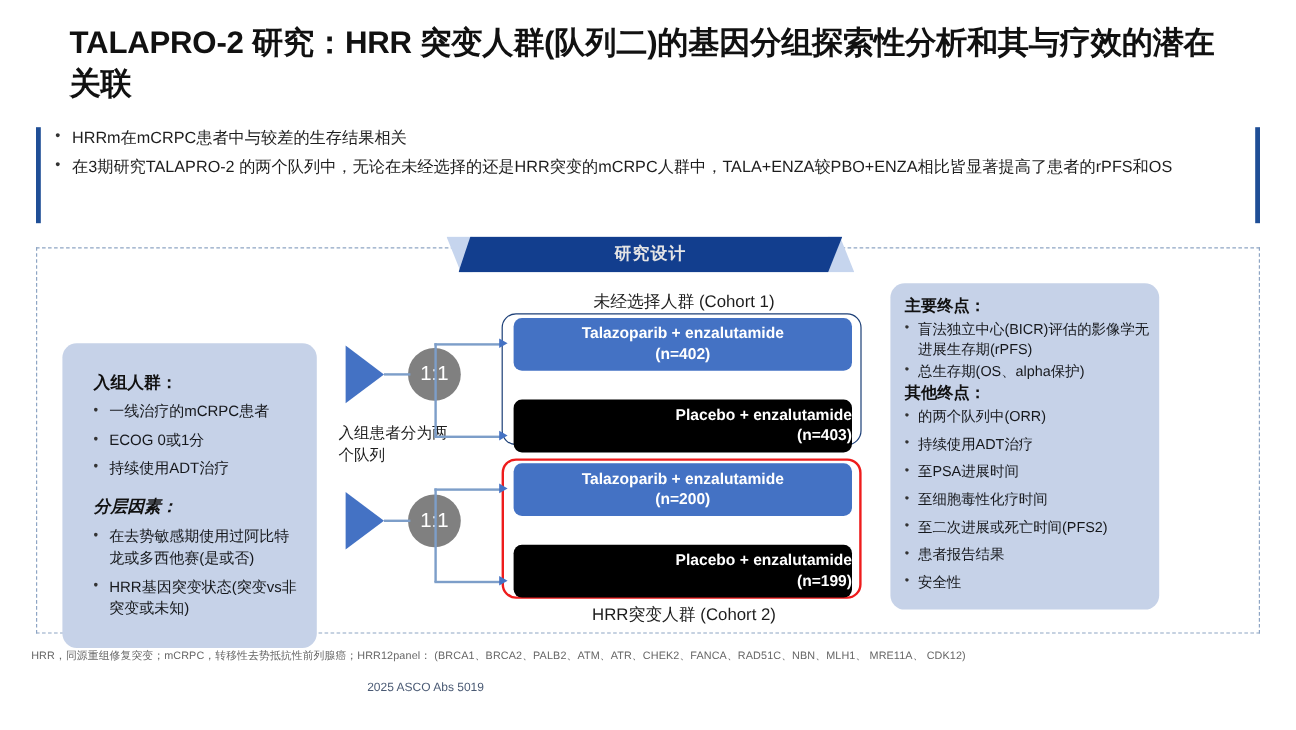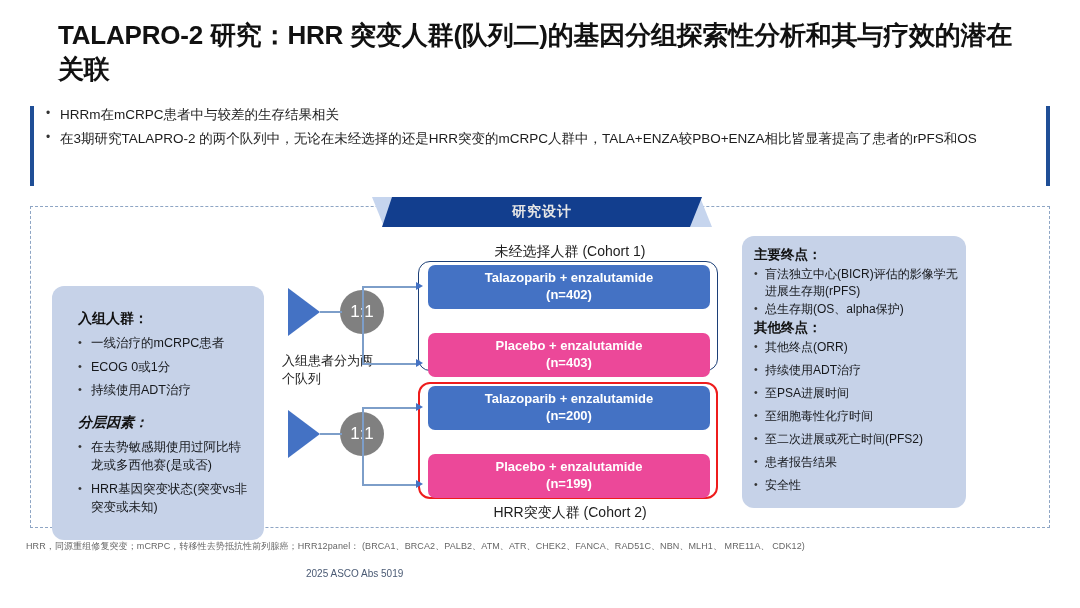--- a/index.html
+++ b/index.html
@@ -201,21 +201,21 @@
     flex-direction: column;
     align-items: center;
     justify-content: center;
     color: #ffffff;
     font-size: 13px;
     font-weight: bold;
     line-height: 1.28;
     text-align: center;
   }
   .arm.blue { background: #4472c4; }
-  .arm.gray { background: #ec4899; }
+  .arm.gray { background: #000000; align-items: flex-end; }
   .arm .n { font-weight: bold; }
   .arm.a1 { top: 265px; }
   .arm.a2 { top: 333px; }
   .arm.a3 { top: 386px; }
   .arm.a4 { top: 454px; }
 
   
   .tri {
     position: absolute;
     width: 0;
@@ -436,21 +436,21 @@
   </div>
 
   <div class="ep-li">
     <span class="dot">•</span>
     <span class="txt">总生存期(OS、alpha保护)</span>
   </div>
 
   <div class="ep-head">其他终点：</div>
   <div class="ep-li spaced">
     <span class="dot">•</span>
-    <span class="txt">其他终点(ORR)</span>
+    <span class="txt">的两个队列中(ORR)</span>
   </div>
   <div class="ep-li spaced">
     <span class="dot">•</span>
     <span class="txt">持续使用ADT治疗</span>
   </div>
   <div class="ep-li spaced">
     <span class="dot">•</span>
     <span class="txt">至PSA进展时间</span>
   </div>
   <div class="ep-li spaced">

